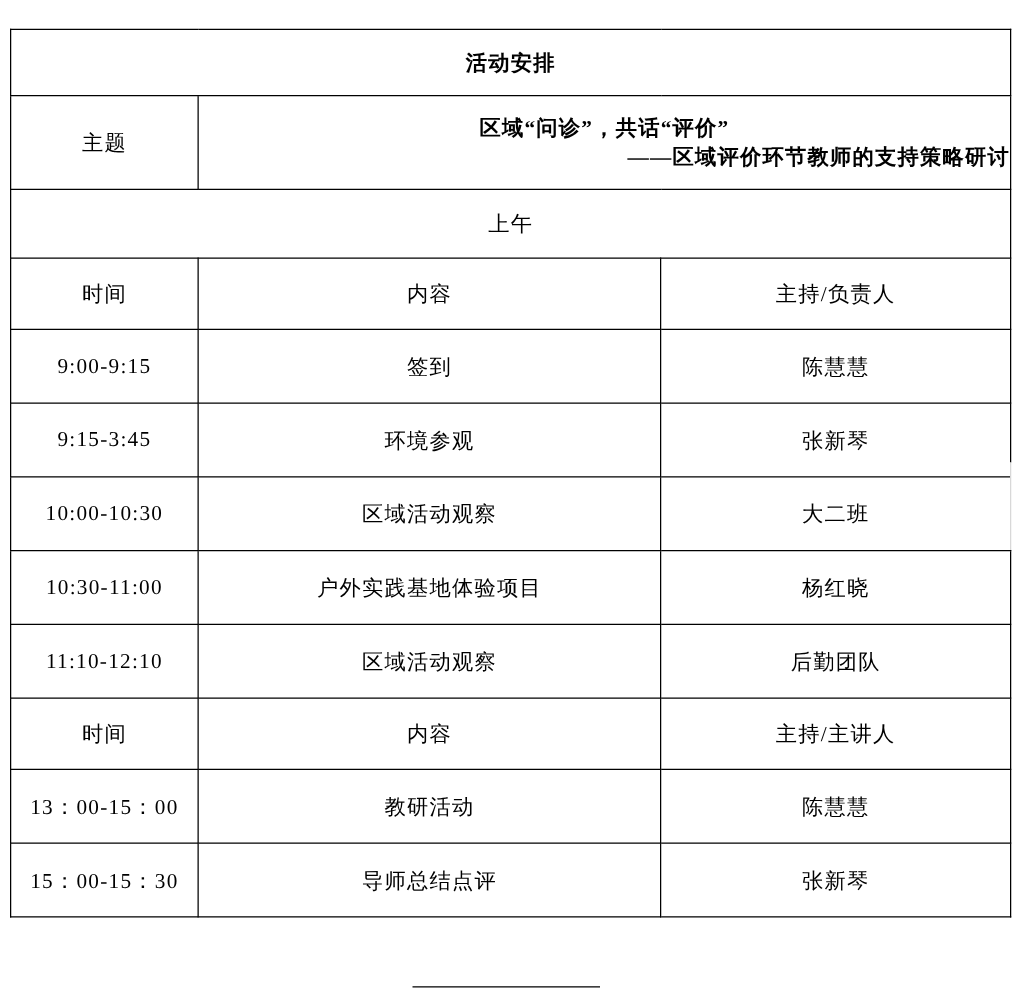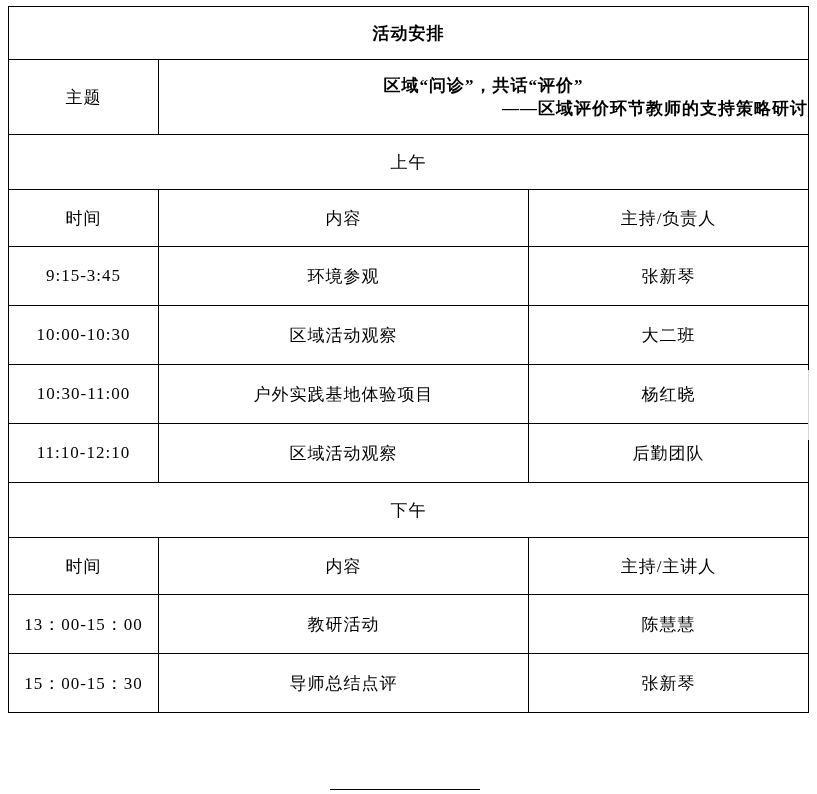--- a/index.html
+++ b/index.html
@@ -16,21 +16,21 @@
   }
   .page {
     position: relative;
     width: 817px;
     height: 794px;
     background: #ffffff;
   }
   table.schedule {
     position: absolute;
     left: 8px;
-    top: 6px;
+    top: 23px;
     width: 800px;
     border-collapse: collapse;
     table-layout: fixed;
     border-radius: 32px;
   }
   table.schedule td {
     border: 1px solid #000000;
     text-align: center;
     vertical-align: middle;
     padding: 0;
@@ -137,43 +137,45 @@
         <td class="section-cell" colspan="3">上午</td>
       </tr>
 
       <tr>
         <td class="header-cell">时间</td>
         <td class="header-cell">内容</td>
         <td class="header-cell">主持/负责人</td>
       </tr>
 
       <tr>
+        <td class="row-cell mono-time">9:00-9:15</td>
+        <td class="row-cell cjk">签到</td>
+        <td class="row-cell cjk">陈慧慧</td>
+      </tr>
+      <tr>
         <td class="row-cell mono-time">9:15-3:45</td>
         <td class="row-cell cjk">环境参观</td>
         <td class="row-cell cjk">张新琴</td>
       </tr>
       <tr>
         <td class="row-cell mono-time">10:00-10:30</td>
         <td class="row-cell cjk">区域活动观察</td>
         <td class="row-cell cjk">大二班</td>
       </tr>
       <tr>
         <td class="row-cell mono-time">10:30-11:00</td>
         <td class="row-cell cjk">户外实践基地体验项目</td>
         <td class="row-cell cjk">杨红晓</td>
       </tr>
       <tr>
         <td class="row-cell mono-time">11:10-12:10</td>
         <td class="row-cell cjk">区域活动观察</td>
         <td class="row-cell cjk">后勤团队</td>
       </tr>
 
-      <tr>
-        <td class="section-cell" colspan="3">下午</td>
-      </tr>
 
       <tr>
         <td class="header-cell">时间</td>
         <td class="header-cell">内容</td>
         <td class="header-cell">主持/主讲人</td>
       </tr>
 
       <tr>
         <td class="row-cell mono-time">13：00-15：00</td>
         <td class="row-cell cjk">教研活动</td>

